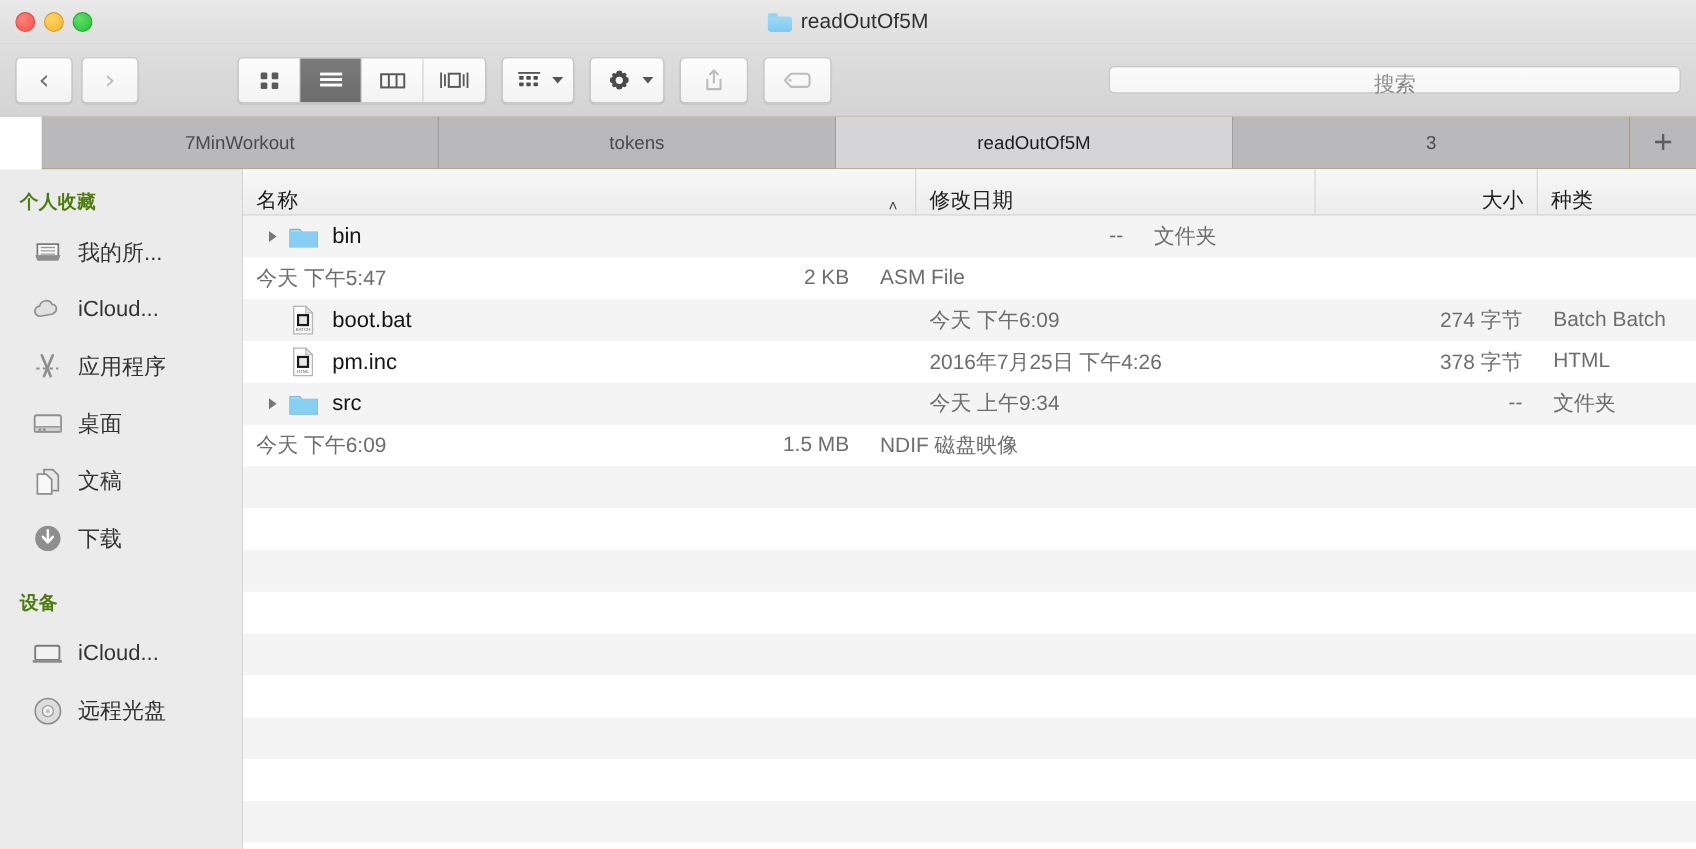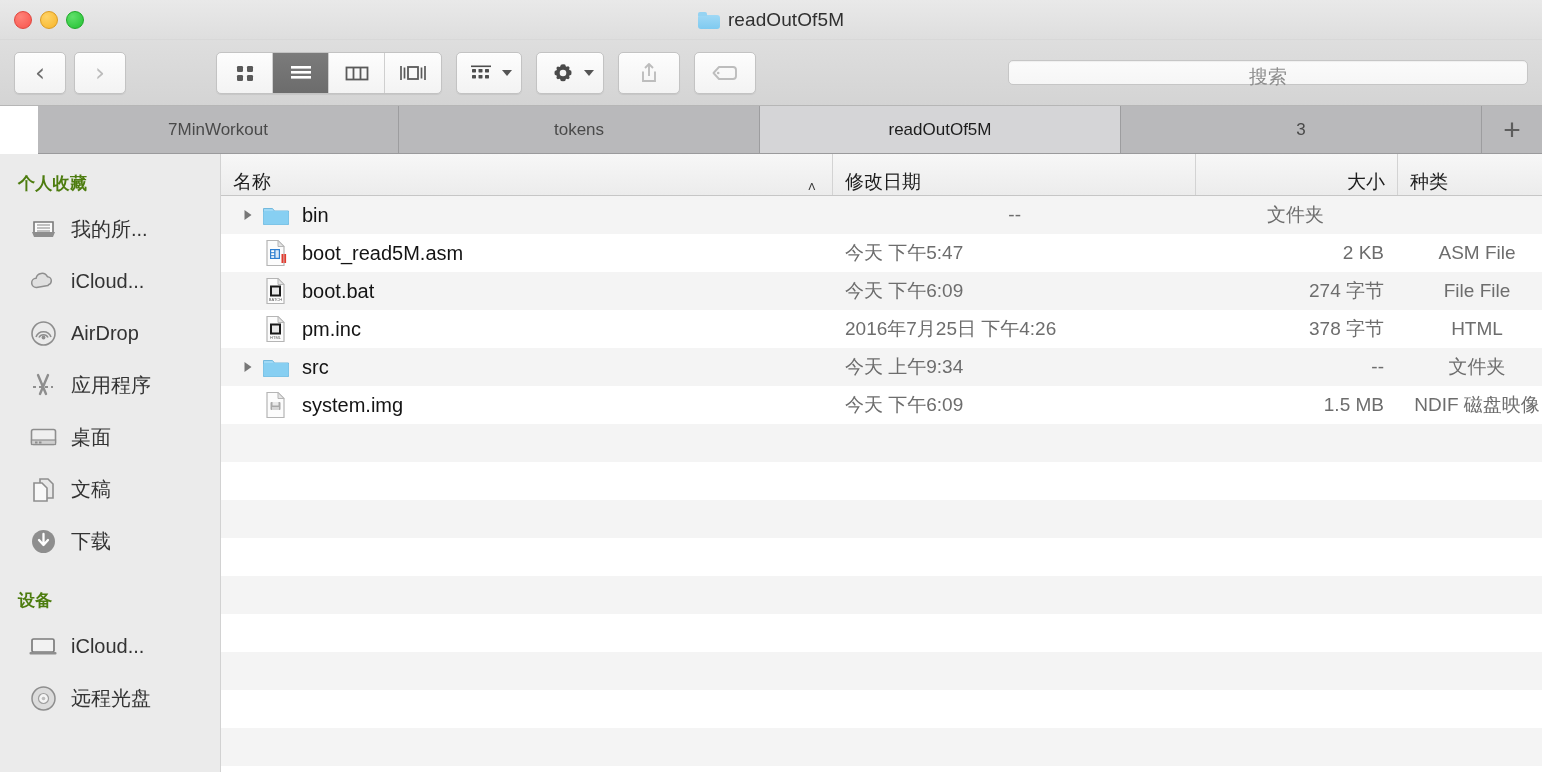--- a/index.html
+++ b/index.html
@@ -145,21 +145,21 @@
   .row { height:38px; display:flex; align-items:center; font-size:20px; cursor:default; }
   .row.alt { background:#f4f4f4; }
   .row.pad { }
   .c-name { width:612px; flex:0 0 612px; display:flex; align-items:center; padding-left:14px; color:#141414; overflow:hidden; white-space:nowrap; }
   .disc { width:26px; flex:0 0 26px; display:flex; align-items:center; justify-content:center; }
   .disc svg { display:block; }
   .ficon { width:30px; flex:0 0 30px; margin-right:11px; display:flex; align-items:center; justify-content:center; }
   .ficon svg { display:block; }
   .c-date { width:363px; flex:0 0 363px; color:#6d6d6d; font-size:19px; padding-left:12px; white-space:nowrap; overflow:hidden; }
   .c-size { width:202px; flex:0 0 202px; color:#6d6d6d; font-size:19px; text-align:right; padding-right:14px; white-space:nowrap; }
-  .c-kind { flex:1 1 auto; color:#6d6d6d; font-size:19px; padding-left:14px; white-space:nowrap; overflow:hidden;text-align:center; }
+  .c-kind { flex:1 1 auto; color:#6d6d6d; font-size:19px; padding-left:14px; white-space:nowrap; overflow:hidden; }
 </style>
 </head>
 <body>
 
 <div id="window">
 
   <div class="titlebar">
     <div class="traffic">
       <span class="tl red"></span>
       <span class="tl yellow"></span>
@@ -290,31 +290,20 @@
 
       <div class="sb-item">
         <span class="sb-ic">
           <svg width="29" height="22" viewBox="0 0 29 22">
             <path d="M7.5 17.5a4.6 4.6 0 01-.4-9.2 6 6 0 0111.3-1.6 4 4 0 013.9 4 4.4 4.4 0 01-2.8 4.1l-.5.7z" fill="#e0e0e0" stroke="#8e8e8e" stroke-width="1.5" stroke-linejoin="round"></path>
           </svg>
         </span>
         <span>iCloud...</span>
       </div>
 
-      <div class="sb-item">
-        <span class="sb-ic">
-          <svg width="27" height="27" viewBox="0 0 27 27">
-            <circle cx="13.5" cy="13.5" r="11.5" fill="none" stroke="#8e8e8e" stroke-width="1.6"></circle>
-            <path d="M6 17a8 8 0 0115 0" fill="none" stroke="#8e8e8e" stroke-width="1.6"></path>
-            <path d="M9 17.5a5 5 0 019 0" fill="none" stroke="#8e8e8e" stroke-width="1.6"></path>
-            <circle cx="13.5" cy="17.5" r="1.9" fill="#8e8e8e"></circle>
-          </svg>
-        </span>
-        <span>AirDrop</span>
-      </div>
 
       <div class="sb-item">
         <span class="sb-ic">
           <svg width="28" height="26" viewBox="0 0 28 26">
             <path d="M9 3l8 19" stroke="#8e8e8e" stroke-width="2.4" fill="none" stroke-linecap="round"></path>
             <path d="M19 3l-8 19" stroke="#8e8e8e" stroke-width="2.4" fill="none" stroke-linecap="round"></path>
             <line x1="4" y1="15" x2="24" y2="15" stroke="#8e8e8e" stroke-width="2" stroke-dasharray="3 3"></line>
           </svg>
         </span>
         <span>应用程序</span>
@@ -404,37 +393,20 @@
                 <rect x="1.5" y="7" width="25" height="13.5" rx="1.5" fill="#87cff2"></rect>
               </svg>
             </span>
             <span>bin</span>
           </div>
           <div class="c-size">--</div>
           <div class="c-kind">文件夹</div>
         </div>
 
         <div class="row">
-          <div class="c-name">
-            <span class="disc"></span>
-            <span class="ficon">
-              <svg width="24" height="28" viewBox="0 0 24 28">
-                <path d="M3 1.5h11l6 6v19H3z" fill="#fcfcfc" stroke="#b5b5b5" stroke-width="1.2"></path>
-                <path d="M14 1.5l6 6h-6z" fill="#e4e4e4" stroke="#b5b5b5" stroke-width="1"></path>
-                <rect x="6" y="10" width="10" height="10" fill="#2f7fd0"></rect>
-                <rect x="7.2" y="11.2" width="3" height="2" fill="#fff"></rect>
-                <rect x="7.2" y="14.2" width="3" height="2" fill="#fff"></rect>
-                <rect x="7.2" y="17.2" width="3" height="1.6" fill="#fff"></rect>
-                <rect x="11.5" y="11.2" width="3.3" height="7.6" fill="#d8e8f8"></rect>
-                <rect x="17.5" y="15" width="2" height="9" fill="#e23b2e"></rect>
-                <rect x="20.3" y="15" width="1.8" height="9" fill="#e23b2e"></rect>
-              </svg>
-            </span>
-            <span>boot_read5M.asm</span>
-          </div>
           <div class="c-date">今天 下午5:47</div>
           <div class="c-size">2 KB</div>
           <div class="c-kind">ASM File</div>
         </div>
 
         <div class="row alt">
           <div class="c-name">
             <span class="disc"></span>
             <span class="ficon">
               <svg width="24" height="28" viewBox="0 0 24 28">
@@ -442,21 +414,21 @@
                 <path d="M14 1.5l6 6h-6z" fill="#e4e4e4" stroke="#b5b5b5" stroke-width="1"></path>
                 <rect x="6" y="8.5" width="11" height="11" fill="#1a1a1a"></rect>
                 <rect x="8" y="10.5" width="7" height="7" fill="#e8e8e8"></rect>
                 <text x="11.5" y="24" font-size="4" text-anchor="middle" fill="#5a5a5a" font-family="sans-serif">BATCH</text>
               </svg>
             </span>
             <span>boot.bat</span>
           </div>
           <div class="c-date">今天 下午6:09</div>
           <div class="c-size">274 字节</div>
-          <div class="c-kind">File File</div>
+          <div class="c-kind">Batch Batch</div>
         </div>
 
         <div class="row">
           <div class="c-name">
             <span class="disc"></span>
             <span class="ficon">
               <svg width="24" height="28" viewBox="0 0 24 28">
                 <path d="M3 1.5h11l6 6v19H3z" fill="#fcfcfc" stroke="#b5b5b5" stroke-width="1.2"></path>
                 <path d="M14 1.5l6 6h-6z" fill="#e4e4e4" stroke="#b5b5b5" stroke-width="1"></path>
                 <rect x="6" y="8.5" width="11" height="11" fill="#1a1a1a"></rect>
@@ -485,33 +457,20 @@
               </svg>
             </span>
             <span>src</span>
           </div>
           <div class="c-date">今天 上午9:34</div>
           <div class="c-size">--</div>
           <div class="c-kind">文件夹</div>
         </div>
 
         <div class="row">
-          <div class="c-name">
-            <span class="disc"></span>
-            <span class="ficon">
-              <svg width="24" height="28" viewBox="0 0 24 28">
-                <path d="M3 1.5h11l6 6v19H3z" fill="#fcfcfc" stroke="#b5b5b5" stroke-width="1.2"></path>
-                <path d="M14 1.5l6 6h-6z" fill="#e4e4e4" stroke="#b5b5b5" stroke-width="1"></path>
-                <rect x="6.5" y="11" width="10" height="8" rx="1" fill="#a8a8a8"></rect>
-                <rect x="8.5" y="11" width="6" height="3.5" fill="#e9e9e9"></rect>
-                <rect x="8" y="16" width="7" height="3" fill="#d5d5d5"></rect>
-              </svg>
-            </span>
-            <span>system.img</span>
-          </div>
           <div class="c-date">今天 下午6:09</div>
           <div class="c-size">1.5 MB</div>
           <div class="c-kind">NDIF 磁盘映像</div>
         </div>
 
         <div class="row alt pad"></div>
         <div class="row pad"></div>
         <div class="row alt pad"></div>
         <div class="row pad"></div>
         <div class="row alt pad"></div>

